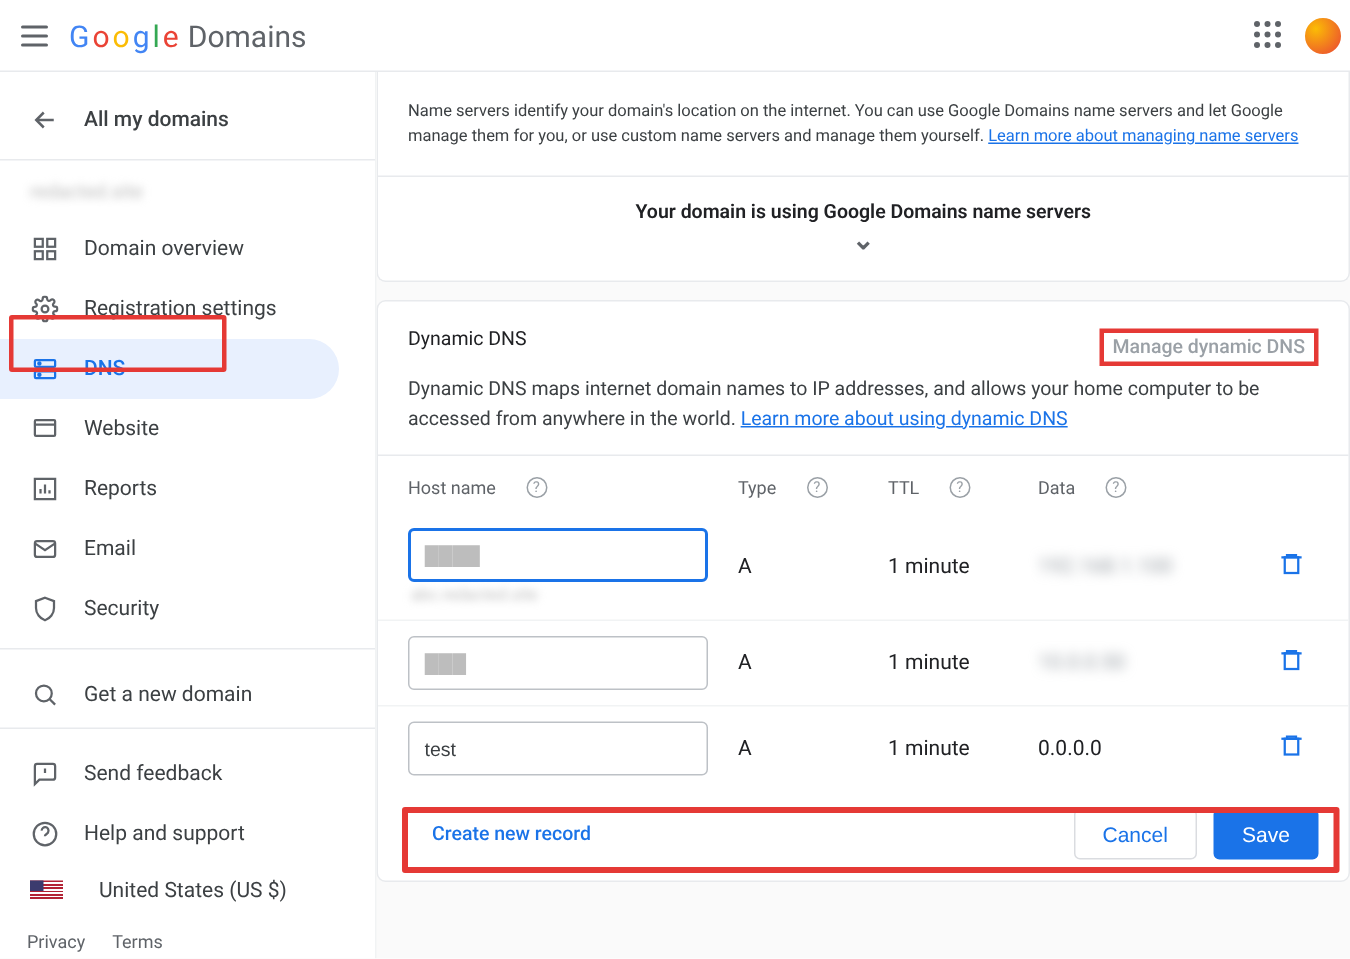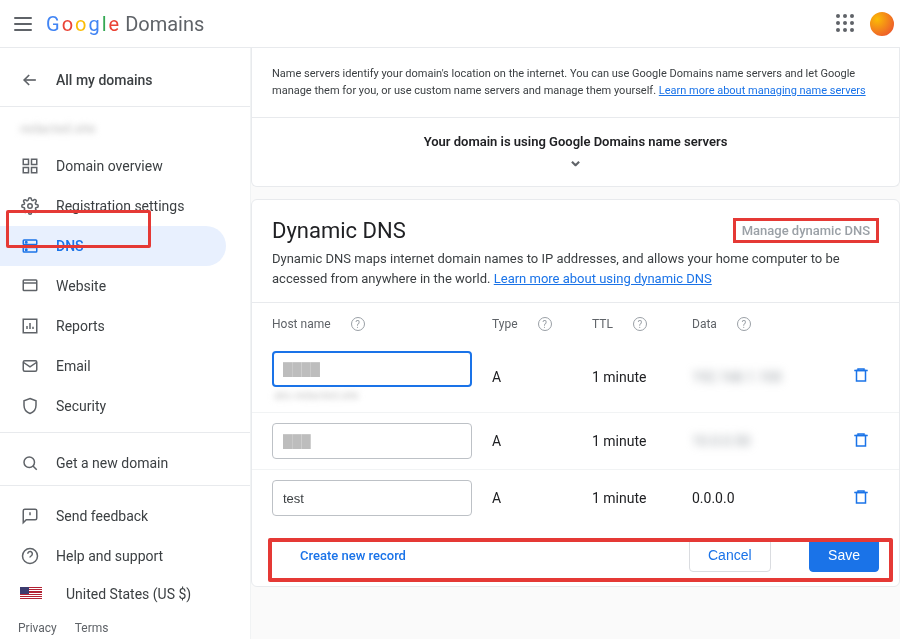--- a/index.html
+++ b/index.html
@@ -72,42 +72,42 @@
   .main-inner { padding:0 0 12px 0; }
   .ns-desc { padding:18px 20px; color:#3c4043; font-size:11px; line-height:1.5;}
   .ns-desc a { color:#1a73e8; text-decoration:underline;}
   .ns-status { padding:16px 20px; display:flex; justify-content:space-between; align-items:center; border-top:1px solid #e8eaed; font-weight:600; font-size:13px;flex-direction:column;}
   .chevron { color:#5f6368; font-size:18px;}
   .hide-advanced {
     text-align:center; color:#1a73e8; padding:14px 0; font-size:14px;
     border:1px solid #e8eaed; border-radius:6px; background:#fff; margin-bottom:12px; cursor:pointer;
   }
   .dns-section .section-head { padding:18px 20px 6px; display:flex; justify-content:space-between; align-items:flex-start;}
-  .dns-section h2 { margin:0; font-size:22px; font-weight:400; color:#202124;}
+  .dns-section h2 { margin:0; font-size:13px; font-weight:400; color:#202124;}
   .manage-dyn { font-size:13px; color:#9aa0a6; border:3px solid #e53935; padding:2px 6px; font-weight:500;}
   .dns-desc { padding:0 20px 14px; font-size:13px; color:#3c4043; line-height:1.5;}
   .dns-desc a { color:#1a73e8; text-decoration:underline;}
   .table { border-top:1px solid #e8eaed; }
   .row { display:grid; grid-template-columns: 220px 100px 100px 160px 40px; align-items:center; padding:10px 20px;}
   .row.head { font-size:12px; color:#5f6368; padding-top:14px;}
   .row.head .cell { display:flex; align-items:center; gap:20px;}
   .help-circle { width:14px; height:14px; border:1px solid #9aa0a6; border-radius:50%; display:inline-flex; align-items:center; justify-content:center; font-size:10px; color:#9aa0a6;}
   .row.data { border-top:0; }
   .row.data + .row.data { border-top:1px solid #f1f3f4;}
   .host-input {
     width:200px; height:36px; border:1px solid #bdc1c6; border-radius:4px;
     padding:0 10px; font-size:13px; color:#3c4043; background:#fff;
   }
   .host-input.focused { border:2px solid #1a73e8; padding:0 9px;}
   .blurred-text { filter: blur(4px); color:#9aa0a6;}
   .subtext { font-size:11px; color:#bdbdbd; filter: blur(3px); margin:2px 0 0 2px;}
   .trash { cursor:pointer; color:#1a73e8;}
   .footer-row { display:flex; justify-content:space-between; align-items:center; padding:12px 20px 14px;}
-  .create-link { color:#1a73e8; font-weight:500; cursor:pointer; font-size:13px; margin-left:28px;}
-  .btn { border-radius:4px; padding:8px 18px; font-size:14px; cursor:pointer;margin-left:27px;}
+  .create-link { color:#1a73e8; font-weight:500; cursor:pointer; font-size:13px; margin-left:16px;}
+  .btn { border-radius:4px; padding:8px 18px; font-size:14px; cursor:pointer;}
   .btn-cancel { background:#fff; border:1px solid #dadce0; color:#1a73e8; margin-right:8px;}
   .btn-save { background:#1a73e8; border:1px solid #1a73e8; color:#fff;}
   .hl-row-test { position:absolute; left:268px; top:538px; width:625px; height:44px; border:4px solid #e53935; border-radius:2px;}
   .sidebar-bottom { position:absolute; bottom:4px; left:18px; font-size:12px; color:#5f6368; display:flex; gap:18px;}
   .flag { width:22px; height:14px; background: linear-gradient(to bottom, #b22234 0%, #b22234 8%, white 8%, white 16%, #b22234 16%, #b22234 24%, white 24%, white 32%, #b22234 32%, #b22234 40%, white 40%, white 48%, #b22234 48%, #b22234 56%, white 56%, white 64%, #b22234 64%, #b22234 72%, white 72%, white 80%, #b22234 80%, #b22234 88%, white 88%, white 100%); position:relative; display:inline-block; margin-right:8px; vertical-align:middle;}
   .flag::before { content:""; position:absolute; top:0; left:0; width:9px; height:7px; background:#3c3b6e;}
 </style>
 </head>
 <body>
 

